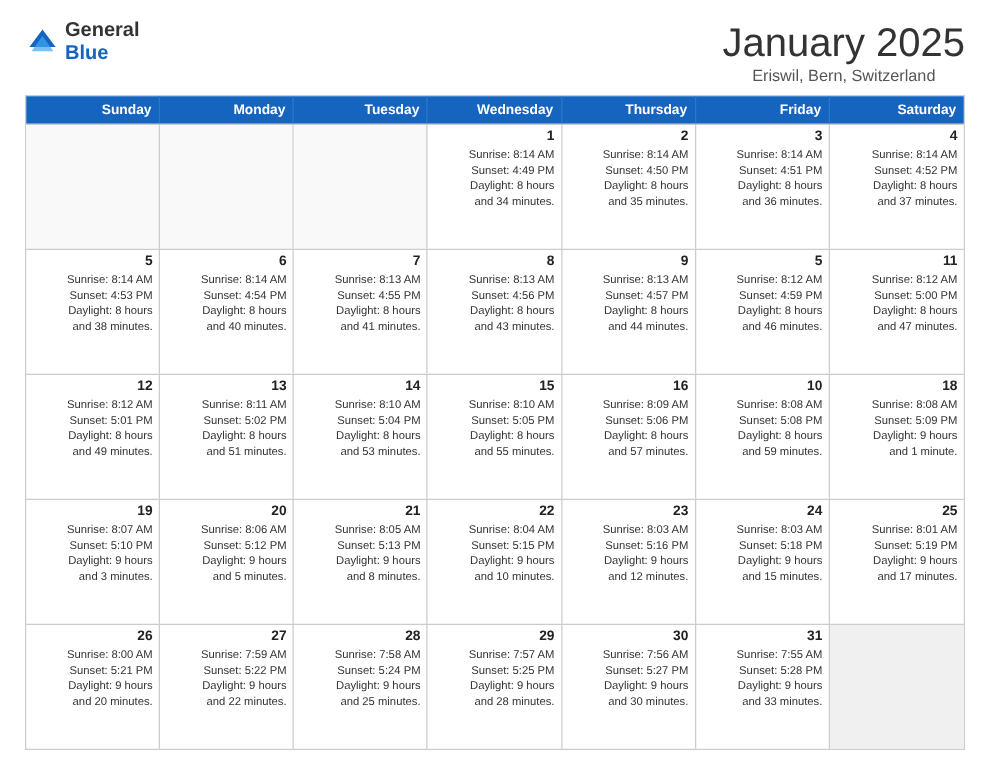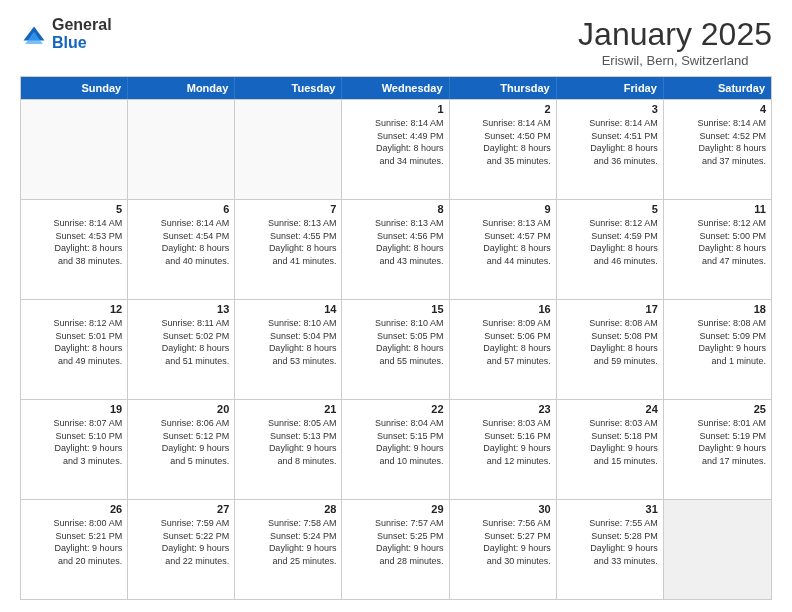--- a/index.html
+++ b/index.html
@@ -18,21 +18,21 @@
       flex-direction: column;
     }
     .header {
       display: flex;
       align-items: flex-start;
       justify-content: space-between;
       margin-bottom: 8px;
     }
     .logo {
       display: flex;
-      align-items: flex-end;
+      align-items: center;
       gap: 4px;
     }
     .logo-text {
       display: flex;
       flex-direction: column;
       line-height: 1.1;
     }
     .logo-general {
       font-size: 16px;
       font-weight: bold;
@@ -267,21 +267,21 @@
 and 55 minutes.</div>
           </div>
           <div class="cal-cell">
             <div class="day-num">16</div>
             <div class="cell-text" style="white-space: pre-line;">Sunrise: 8:09 AM
 Sunset: 5:06 PM
 Daylight: 8 hours
 and 57 minutes.</div>
           </div>
           <div class="cal-cell">
-            <div class="day-num">17</div>
+            <div class="day-num">10</div>
             <div class="cell-text" style="white-space: pre-line;">Sunrise: 8:08 AM
 Sunset: 5:08 PM
 Daylight: 8 hours
 and 59 minutes.</div>
           </div>
           <div class="cal-cell">
             <div class="day-num">18</div>
             <div class="cell-text" style="white-space: pre-line;">Sunrise: 8:08 AM
 Sunset: 5:09 PM
 Daylight: 9 hours

